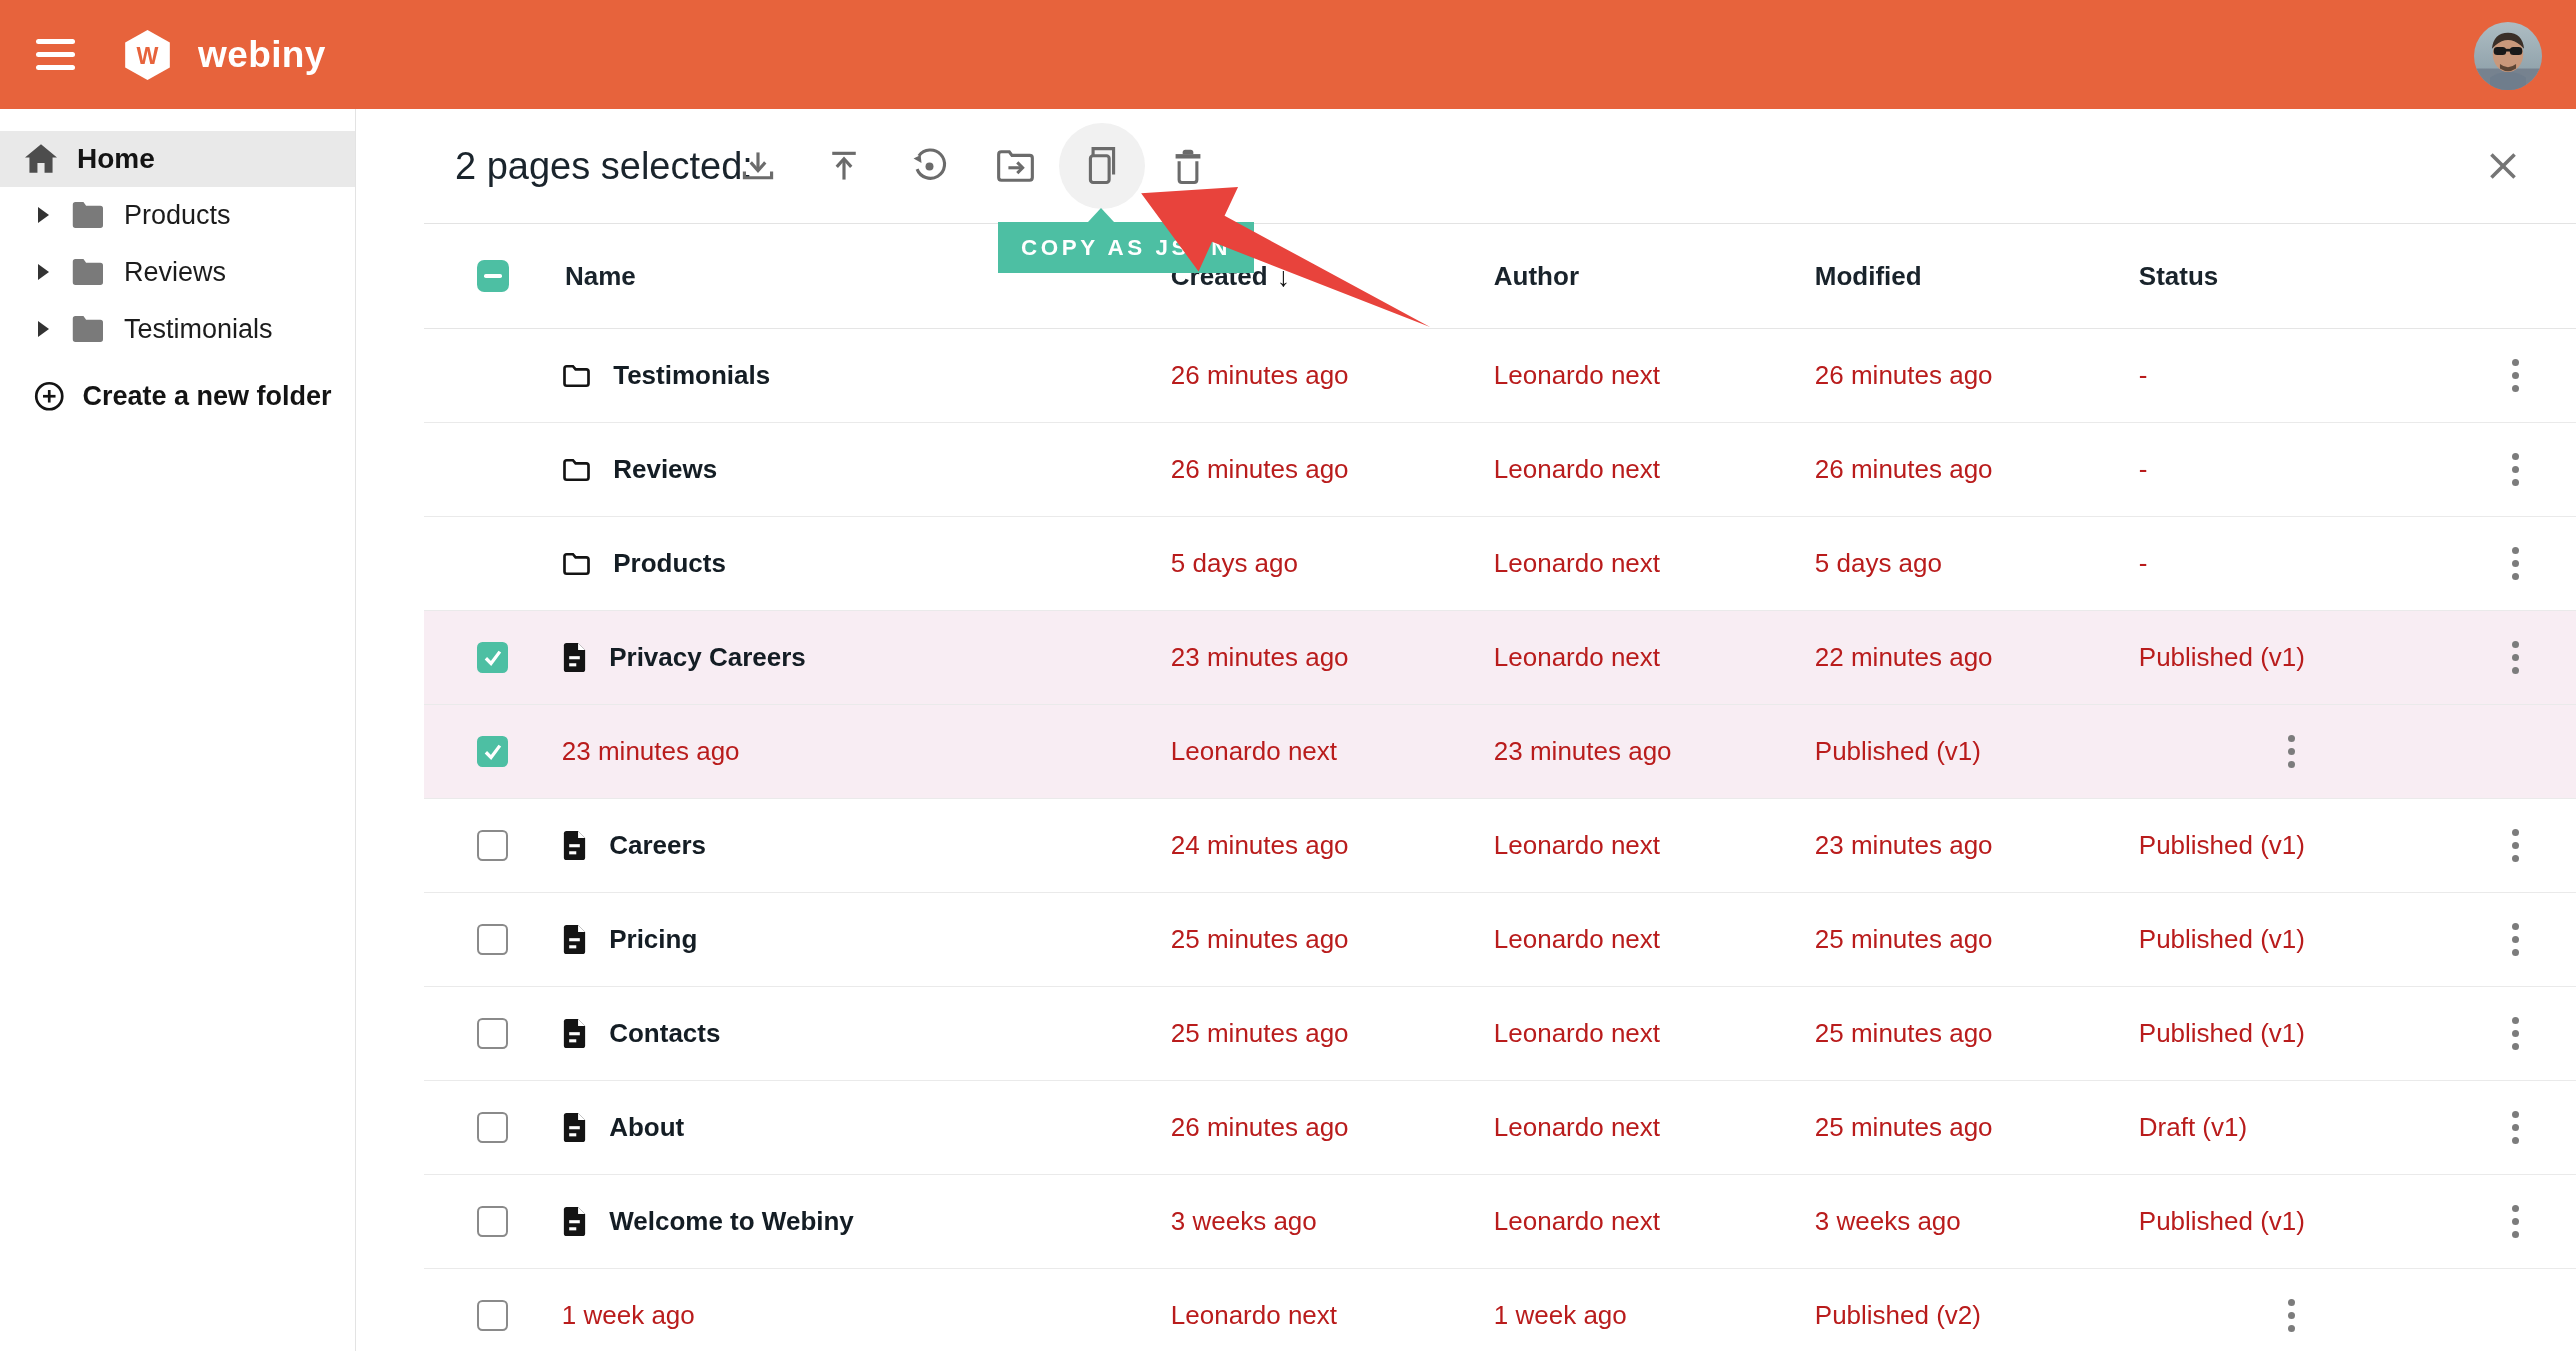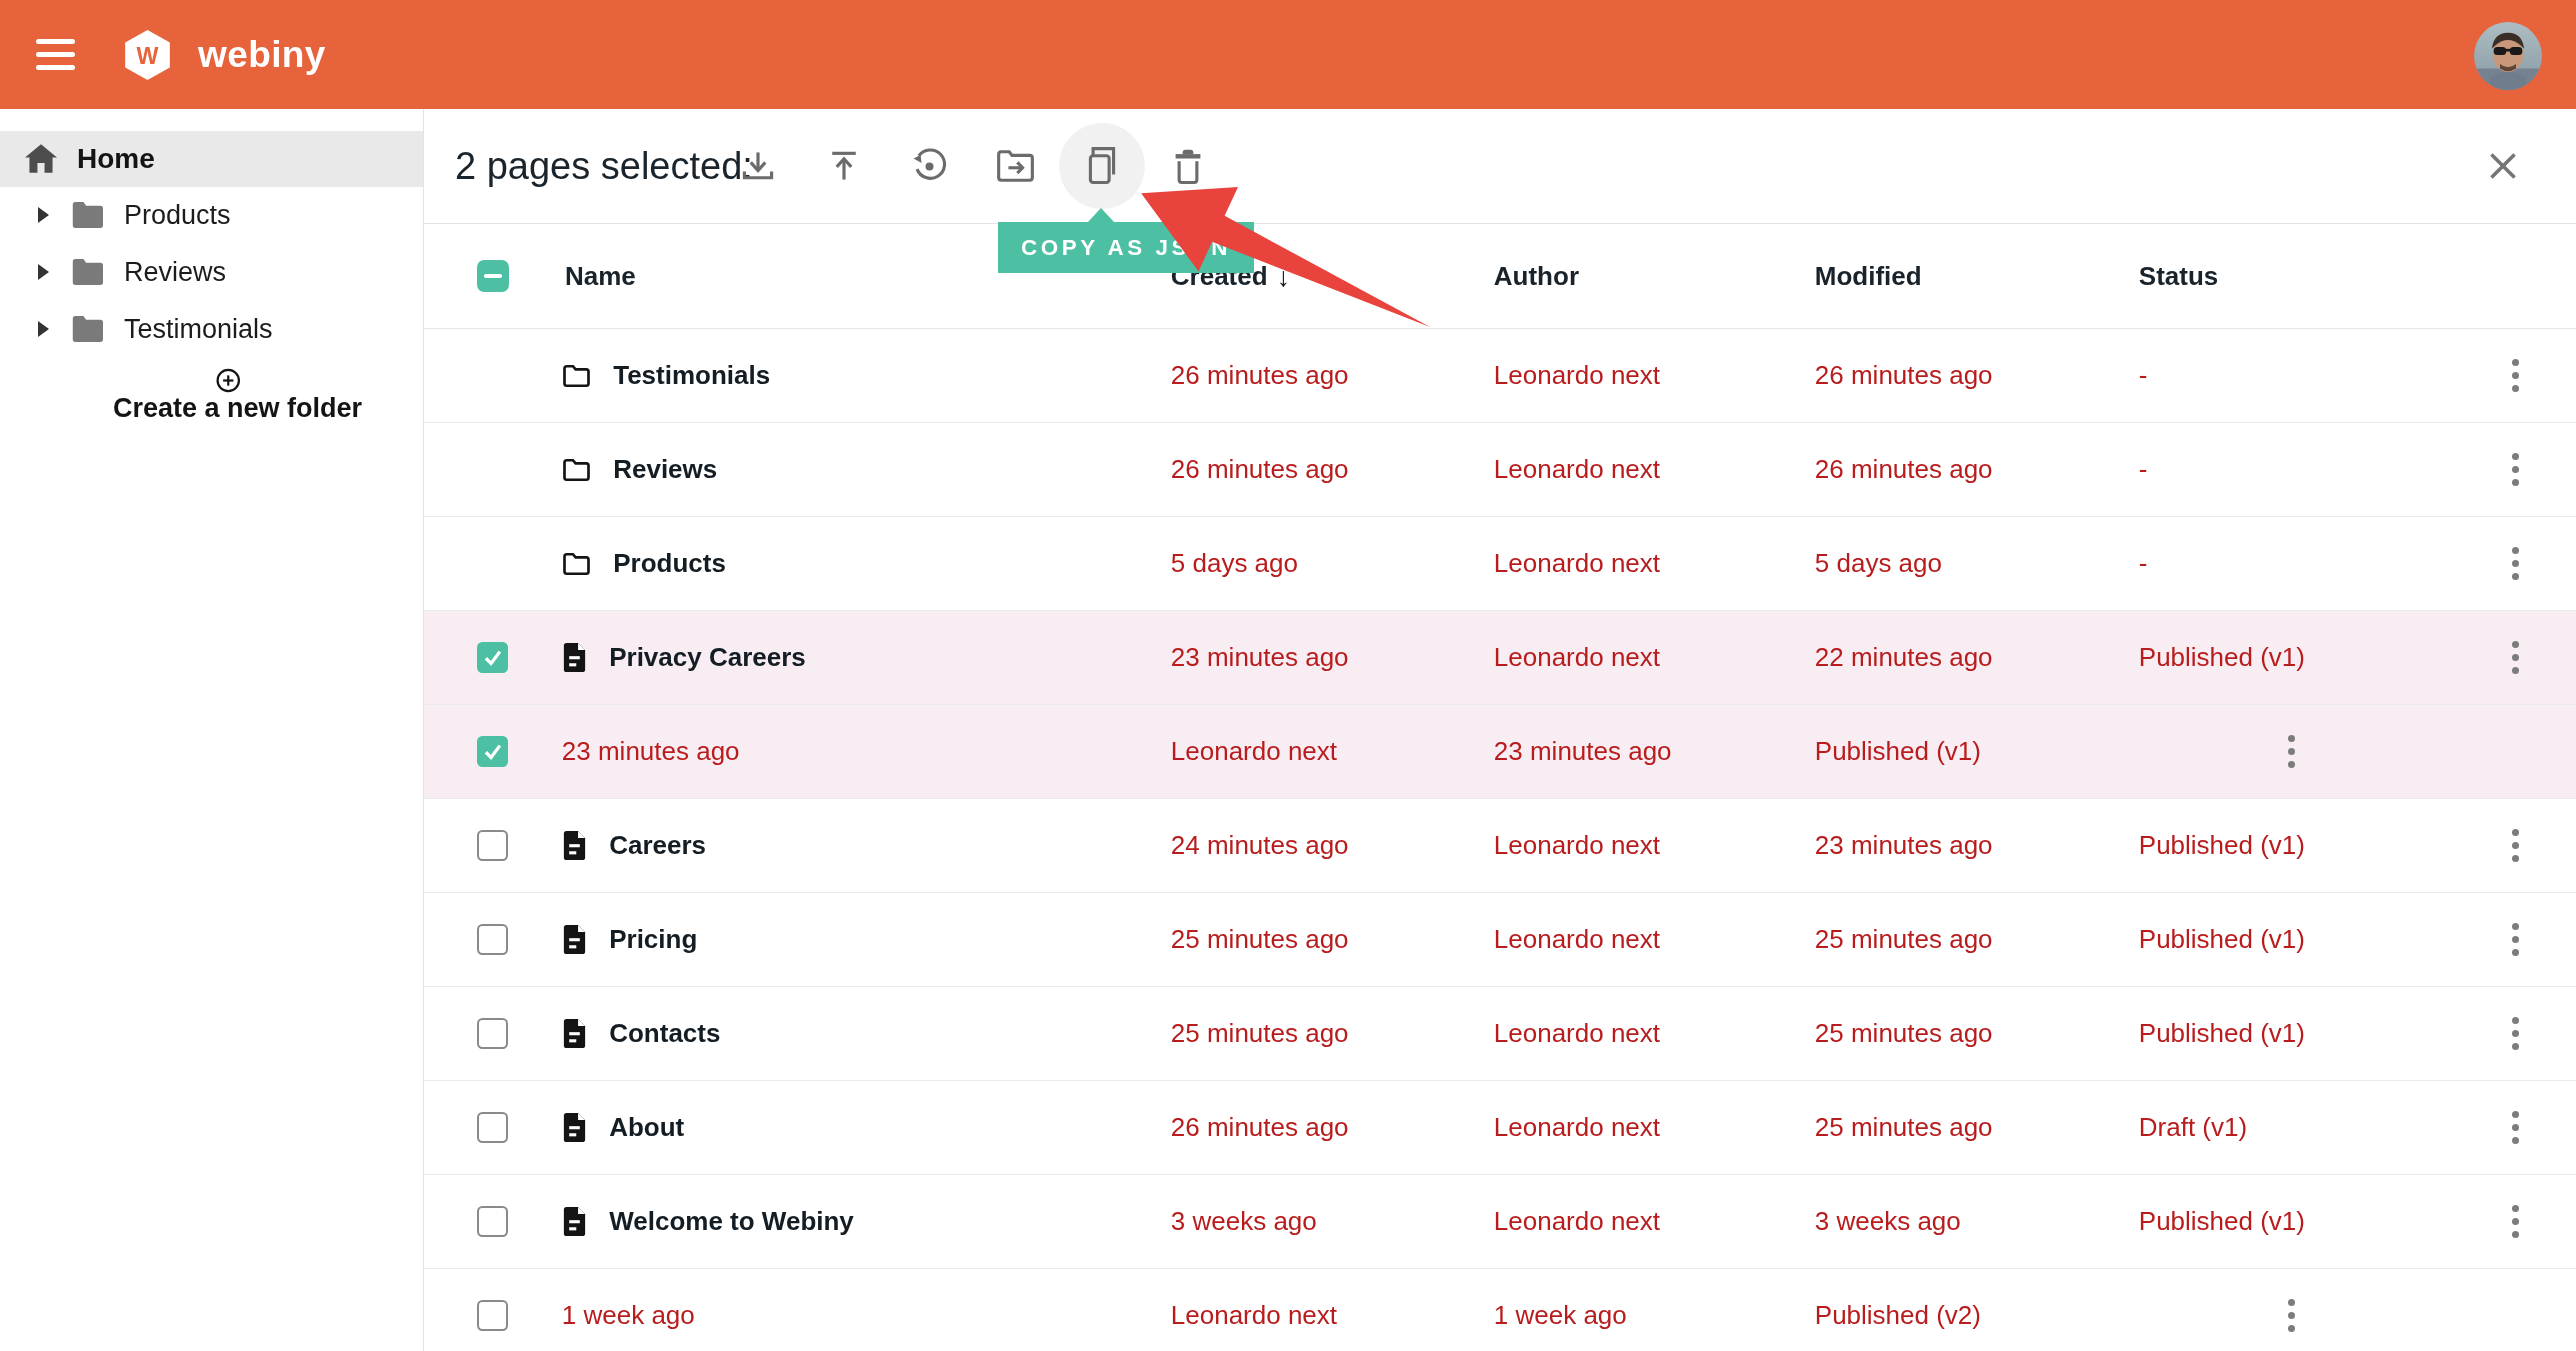--- a/index.html
+++ b/index.html
@@ -14,32 +14,32 @@
     flex-direction:column; justify-content:space-between; cursor:pointer; }
   .hamburger i { display:block; height:4.5px; background:#fff; border-radius:2.7px; }
   .logo-wrap { display:flex; align-items:center; margin-left:50px; }
   .logo-hex { width:45px; height:50px; }
   .logo-text { color:#fff; font-size:37px; font-weight:bold; margin-left:28px;
     letter-spacing:0.4px; }
   .avatar { position:absolute; right:34px; top:21.5px; width:68px; height:68px;
     border-radius:50%; overflow:hidden; cursor:pointer; }
 
   
-  .sidebar { position:absolute; top:109px; left:0; width:424px; bottom:0;
+  .sidebar { position:absolute; top:109px; left:0; width:356px; bottom:0;
     background:#fff; border-right:1.8px solid #e3e3e3; }
   .home-item { height:56px; margin-top:21.5px; background:#e9e9e9; display:flex;
     align-items:center; padding-left:25px; cursor:pointer; }
   .home-item .label { font-size:28px; font-weight:bold; color:#141414; margin-left:20px; }
   .folder-item { height:57px; display:flex; align-items:center; cursor:pointer; }
   .caret { width:0; height:0; border-left:11.7px solid #333; border-top:8px solid transparent;
     border-bottom:8px solid transparent; margin-left:38px; }
   .folder-item .f-icon { margin-left:21.5px; display:flex; }
   .folder-item .label { font-size:27px; color:#1c1c1c; margin-left:21.5px; }
   .create-folder { height:56px; margin-top:10.8px; display:flex; align-items:center;
-    padding-left:34px; cursor:pointer;flex-direction:column; }
+    padding-left:34px; cursor:pointer; }
   .create-folder .label { font-size:27px; font-weight:bold; color:#141414; margin-left:18px; }
 
   
   .main { position:absolute; top:109px; left:424px; right:0; bottom:0; background:#fff; }
 
   .toolbar { position:relative; height:115px; border-bottom:1.8px solid #e3e3e3; }
   .sel-text { position:absolute; left:31px; top:50%; transform:translateY(-50%);
     font-size:38px; color:#1a242c; }
   .tb-icons { position:absolute; left:314px; top:0; height:100%; display:flex;
     align-items:center; gap:47px; }

